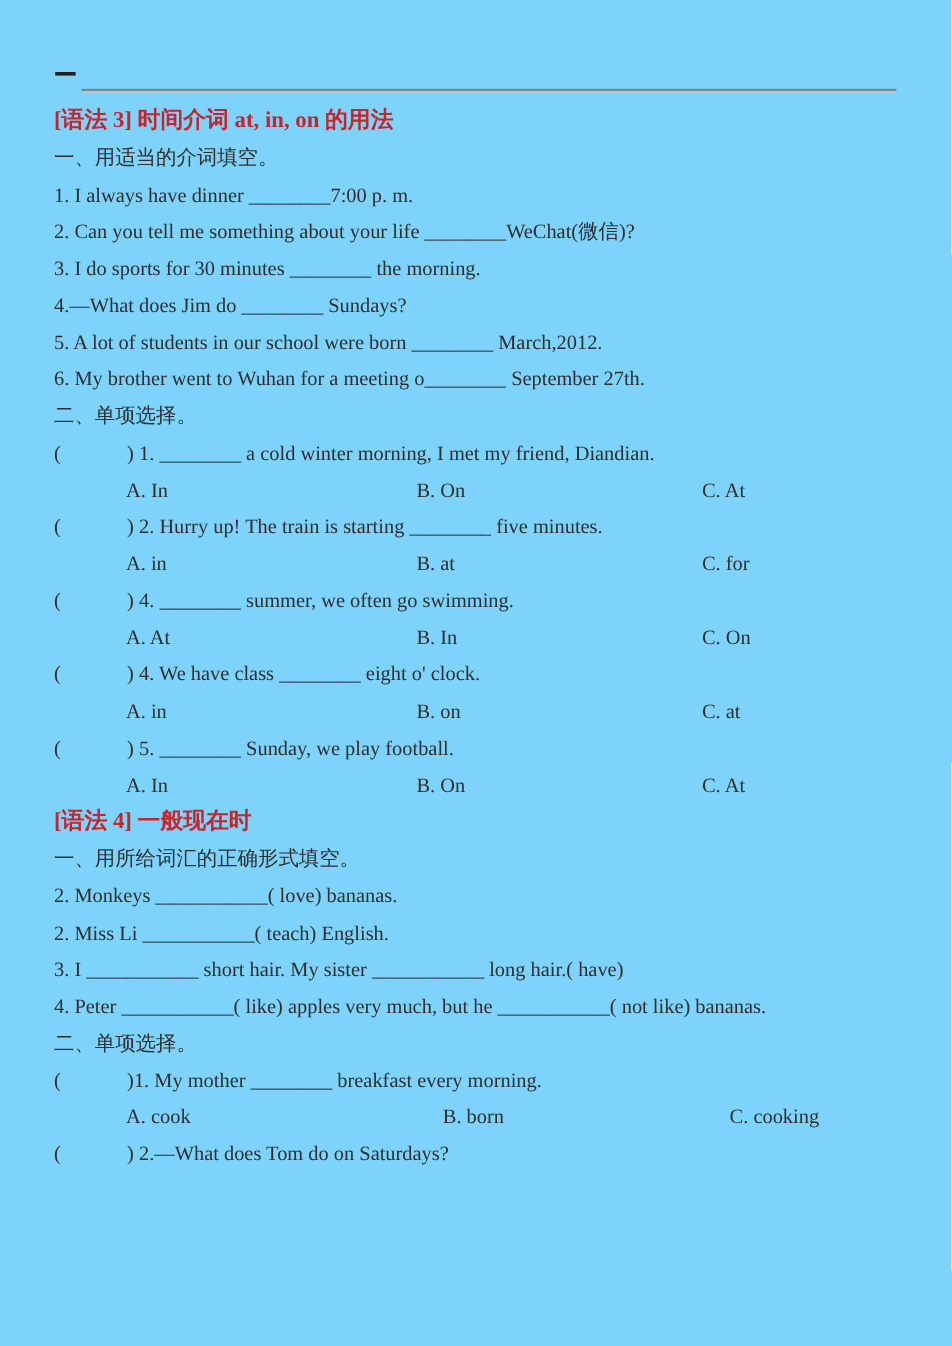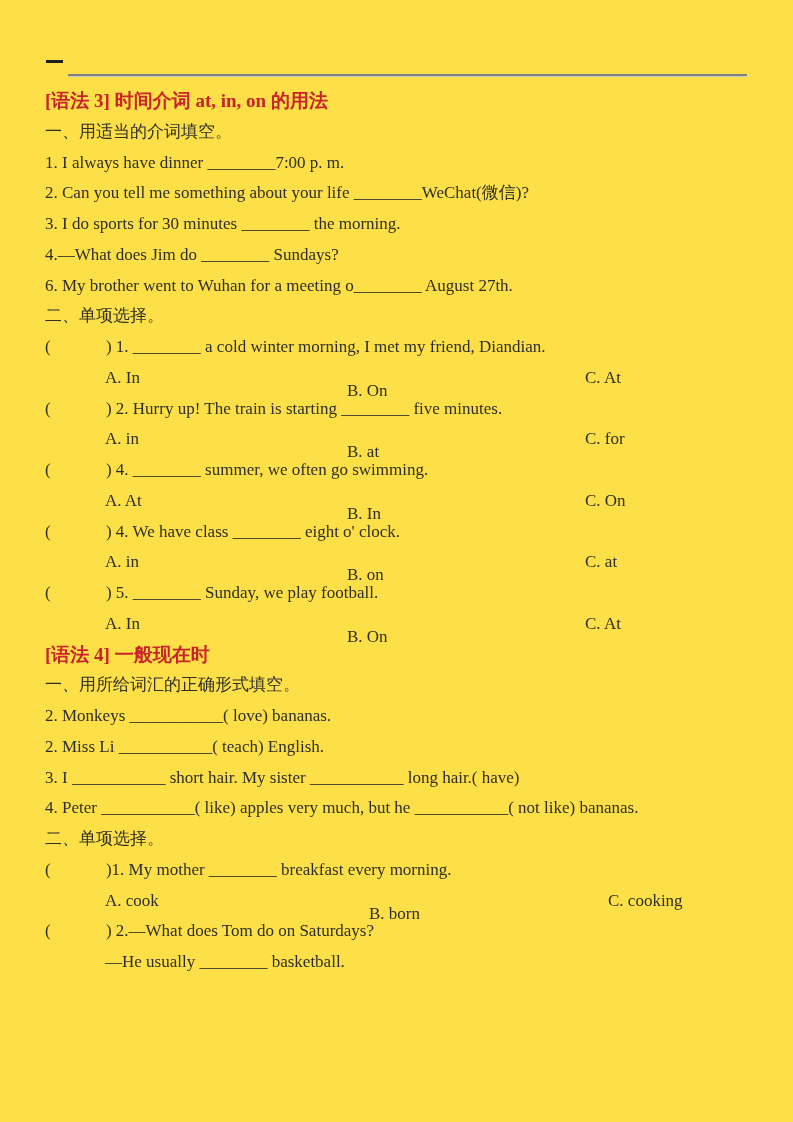--- a/index.html
+++ b/index.html
@@ -4,21 +4,21 @@
 <style>
   html, body {
     margin: 0;
     padding: 0;
     background: #ffffff;
   }
   .page {
     position: relative;
     width: 793px;
     height: 1122px;
-    background: #fde047;
+    background: #7dd3fc;
     overflow: hidden;
     font-family: "Liberation Serif", "DejaVu Serif", serif;
     font-size: 17px;
     color: #2e2e2e;
   }
   .top-dash {
     position: absolute;
     left: 46px;
     top: 60px;
     width: 17px;
@@ -54,42 +54,43 @@
   .indent2 { padding-left: 60px; }
   .opts {
     display: flex;
     padding-left: 60px;
     line-height: 30.75px;
     height: 30.75px;
     white-space: pre;
     gap: 44px;
   }
   .opts .o1 { display: inline-block; width: 198px; }
-  .opts .o2 { display: inline-block; width: 194px; margin-top: 13px; }
+  .opts .o2 { display: inline-block; width: 194px; }
   .opts.wide .o1 { width: 220px; }
   .opts.wide .o2 { width: 195px; }
 </style>
 </head>
 <body>
 
 <div class="page">
 
   <div class="top-dash"></div>
   <div class="top-rule"></div>
 
   <div class="content">
 
     <div class="line h-red">[语法 3] 时间介词 at, in, on 的用法</div>
     <div class="line">一、用适当的介词填空。</div>
 
     <div class="line">1. I always have dinner ________7:00 p. m.</div>
     <div class="line">2. Can you tell me something about your life ________WeChat(微信)?</div>
     <div class="line">3. I do sports for 30 minutes ________ the morning.</div>
     <div class="line">4.—What does Jim do ________ Sundays?</div>
-    <div class="line">6. My brother went to Wuhan for a meeting o________ August 27th.</div>
+    <div class="line">5. A lot of students in our school were born ________ March,2012.</div>
+    <div class="line">6. My brother went to Wuhan for a meeting o________ September 27th.</div>
 
     <div class="line">二、单项选择。</div>
 
     <div class="line">(             ) 1. ________ a cold winter morning, I met my friend, Diandian.</div>
     <div class="opts">
       <span class="o1">A. In</span>
       <span class="o2">B. On</span>
       <span class="o3">C. At</span>
     </div>
 
@@ -132,16 +133,15 @@
     <div class="line">二、单项选择。</div>
 
     <div class="line">(             )1. My mother ________ breakfast every morning.</div>
     <div class="opts wide">
       <span class="o1">A. cook</span>
       <span class="o2">B. born</span>
       <span class="o3">C. cooking</span>
     </div>
 
     <div class="line">(             ) 2.—What does Tom do on Saturdays?</div>
-    <div class="line indent2">—He usually ________ basketball.</div>
 
   </div>
 </div>
 
 </body></html>

